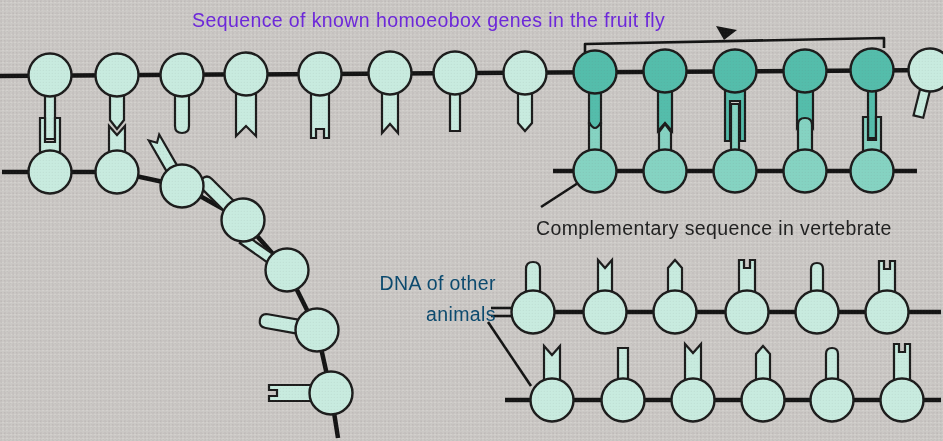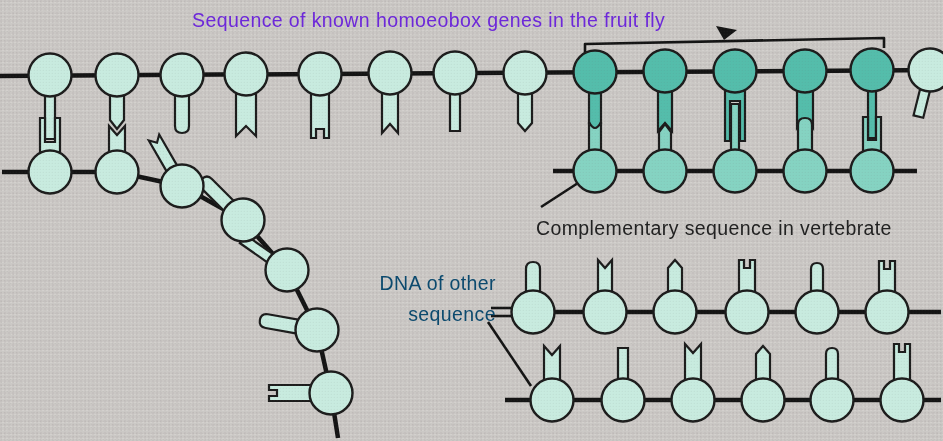--- a/index.html
+++ b/index.html
@@ -114,15 +114,15 @@
       <circle cx="693" cy="400" r="21.5" fill="#c8ebdf" stroke="#1c1c1c" stroke-width="2.4"></circle>
       <circle cx="763" cy="400" r="21.5" fill="#c8ebdf" stroke="#1c1c1c" stroke-width="2.4"></circle>
       <circle cx="832" cy="400" r="21.5" fill="#c8ebdf" stroke="#1c1c1c" stroke-width="2.4"></circle>
       <circle cx="902" cy="400" r="21.5" fill="#c8ebdf" stroke="#1c1c1c" stroke-width="2.4"></circle>
       <rect x="0" y="0" width="943" height="441" fill="url(#ov)" pointer-events="none"></rect>
     </svg>
   <div class="lbl lbl-title" style="color: #6d28d9;">Sequence of known homoeobox genes in the fruit fly</div>
   <div class="lbl lbl-comp" style="color: rgb(34, 34, 34);">Complementary sequence in vertebrate</div>
   <div class="lbl lbl-dna" style="color: #0c4a6e;">
     <span>DNA of other</span><br>
-    <span>sequence</span>
+    <span>animals</span>
   </div>
 </div>
 
 </body></html>

